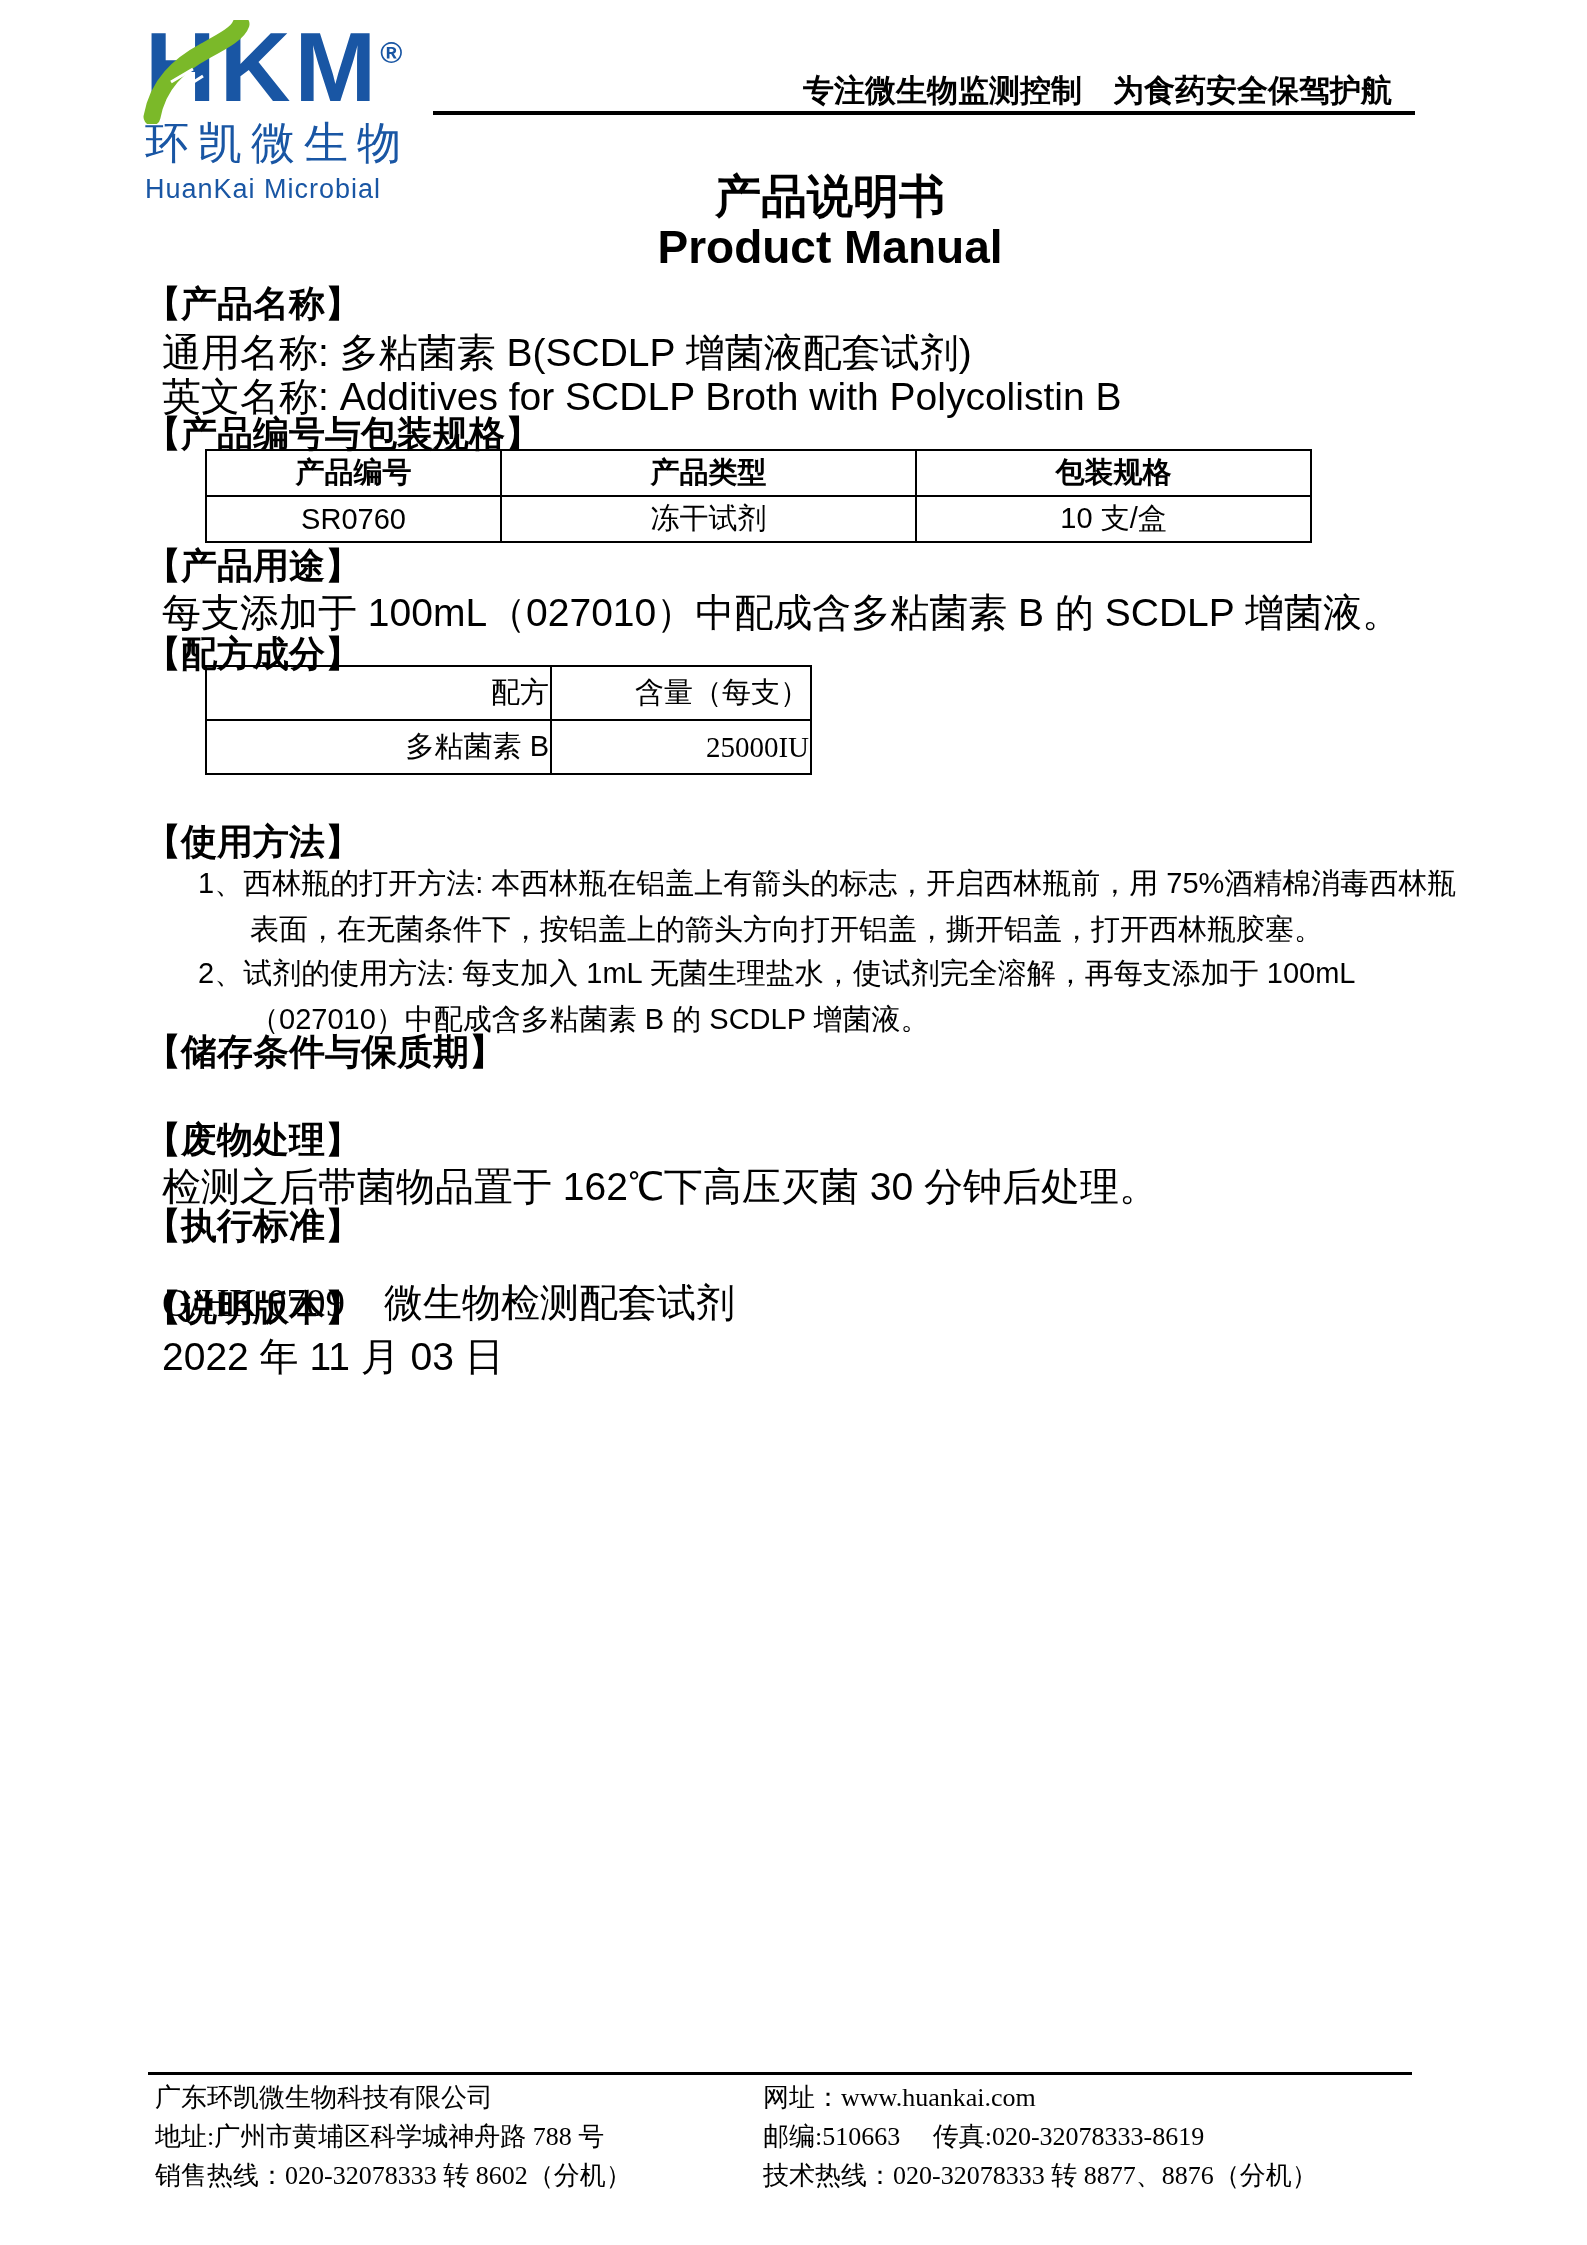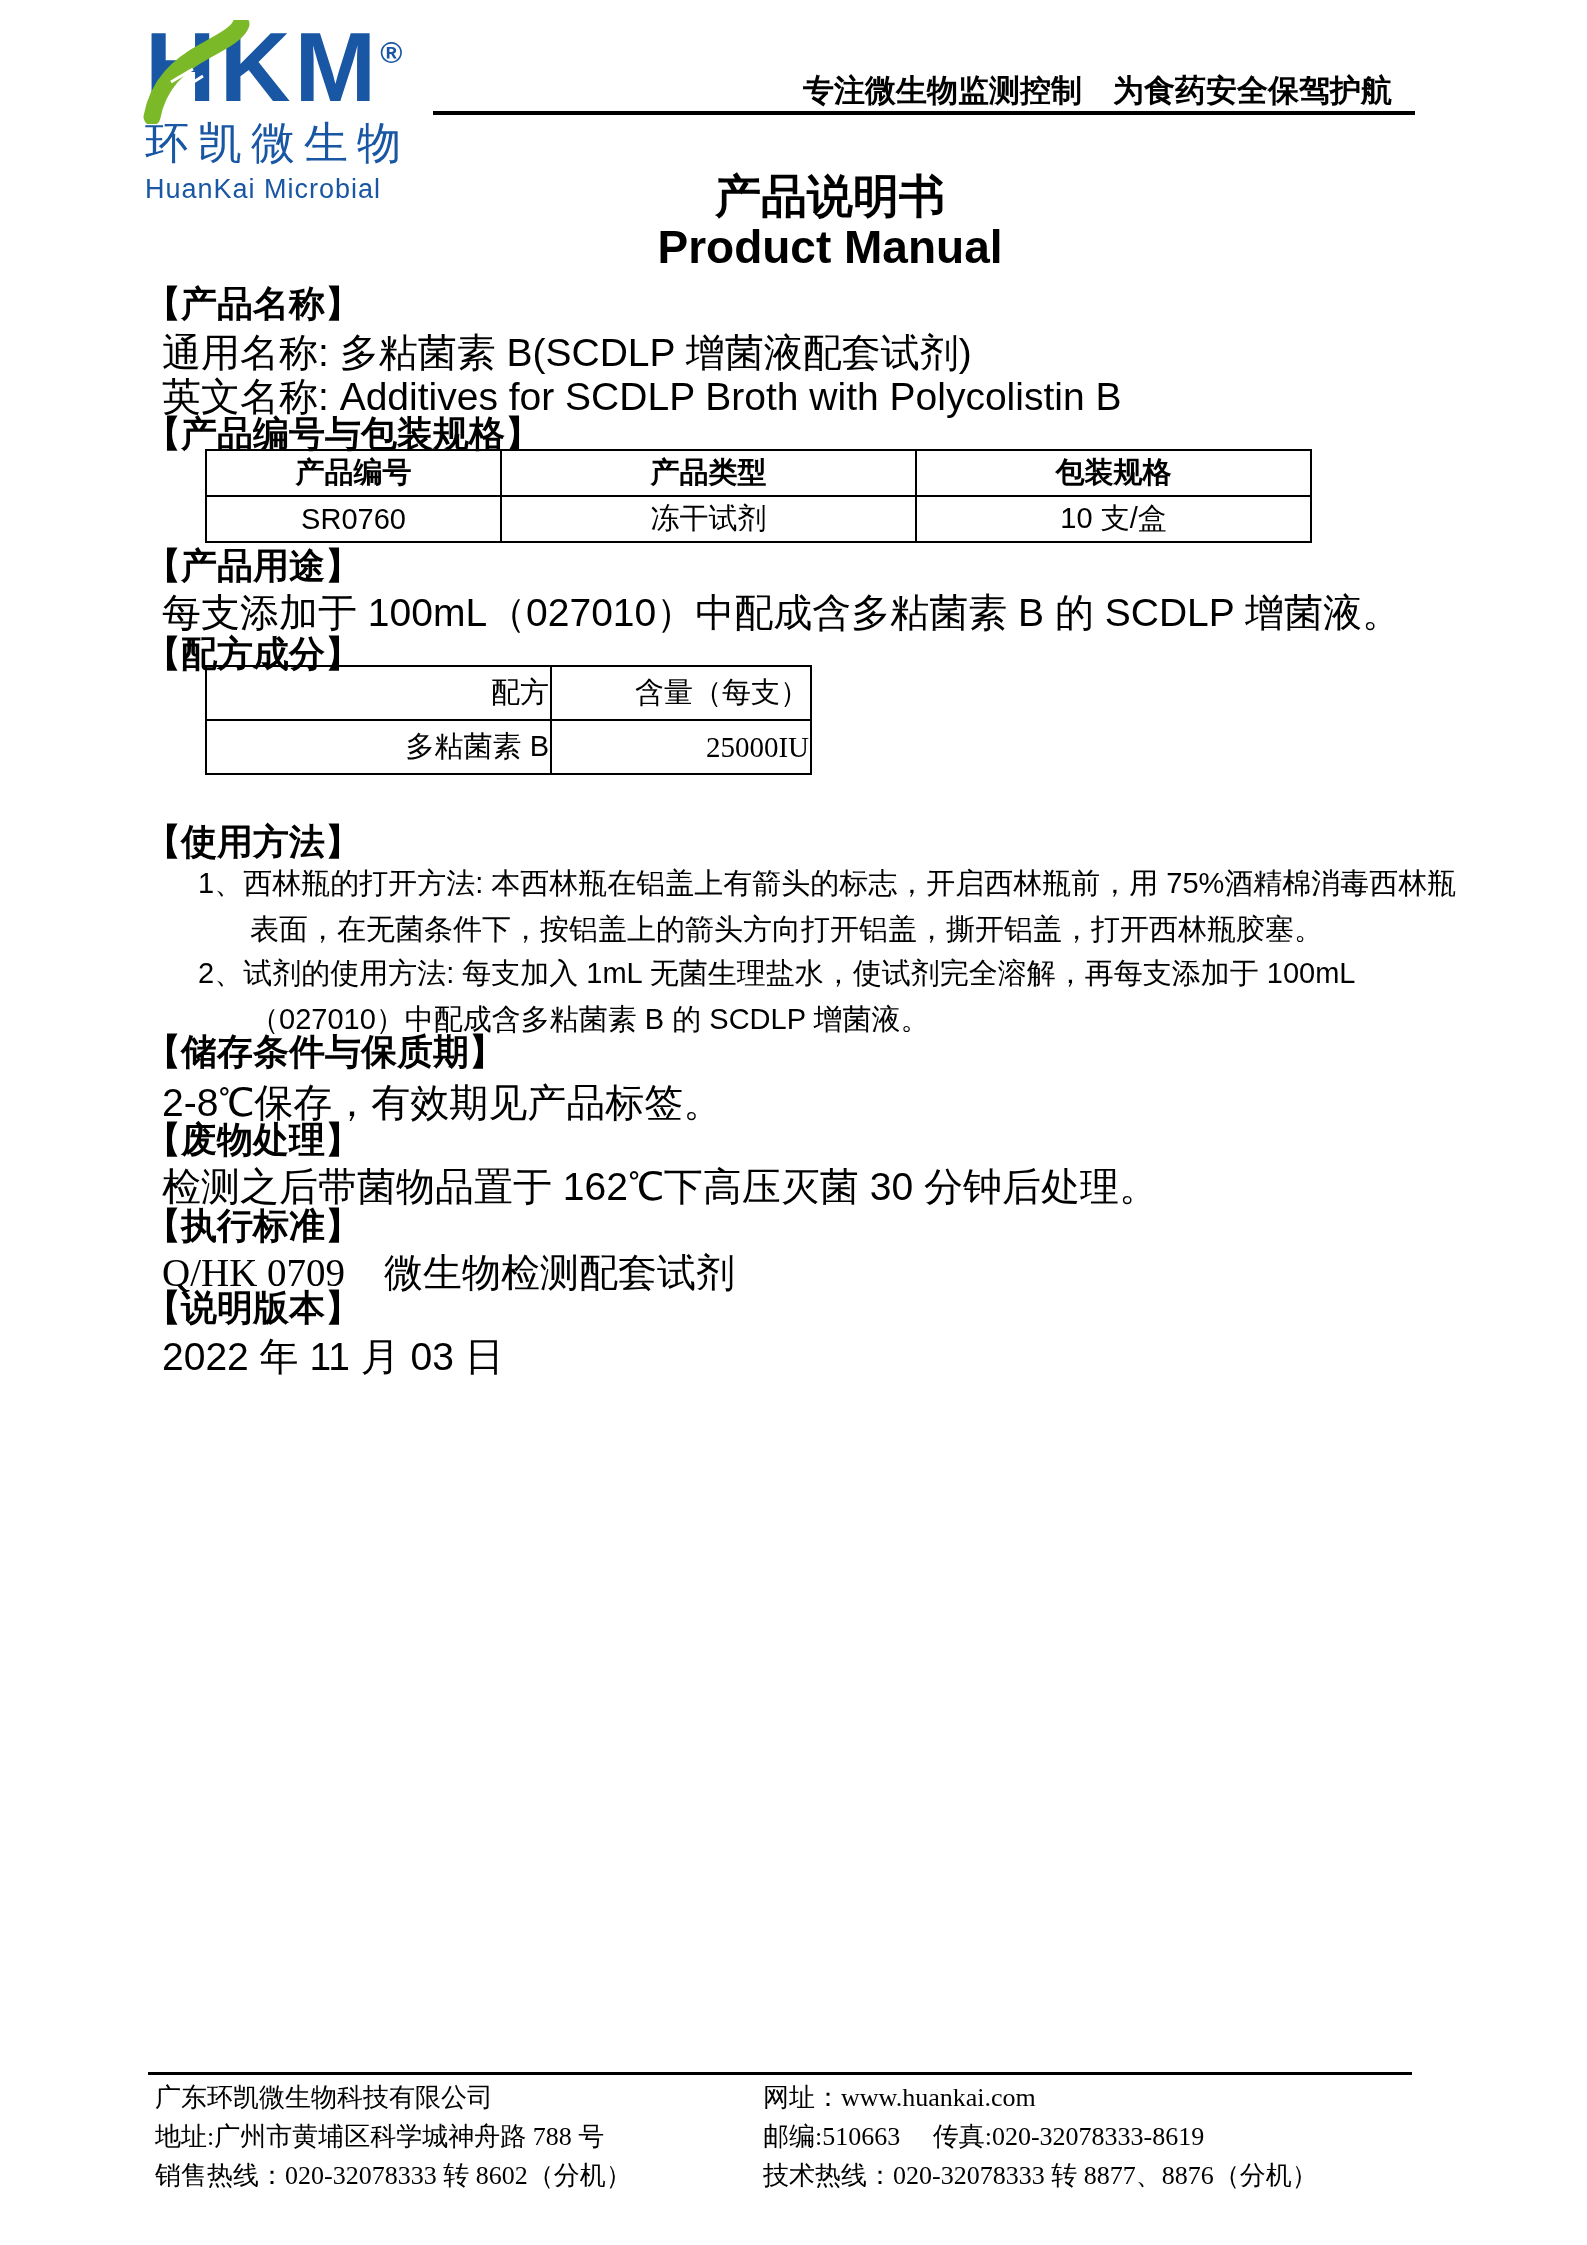--- a/index.html
+++ b/index.html
@@ -22,21 +22,21 @@
   .header-rule { left:433px; top:111px; width:982px; height:4px; background:#000; }
 
   
   .title-block { left:145px; width:1370px; text-align:center; }
   .title-cn { top:166px; font-size:46px; font-weight:800; }
   .title-en { top:220px; font-size:46px; font-weight:800; }
 
   
   .h { left:145px; font-size:36px; font-weight:800; line-height:1.1; }
   .line { left:162px; font-size:39px; line-height:1.2; }
-  .serif { font-family:"Liberation Serif", serif; }
+  .serif { font-family:"Liberation Serif", serif;margin-top:30px; }
 
   table { border-collapse:collapse; table-layout:fixed; }
   td { border:2px solid #000; font-size:29px; overflow:hidden; }
   .spec-table { left:205px; top:449px; }
   .spec-table td { height:42px; text-align:center;border-radius:9px; }
   .spec-table .hdr { font-weight:700; }
   .formula-table { left:205px; top:665px; }
   .formula-table td { height:50px; text-align:right; padding-left:18px; }
 
   .method-item { left:198px; width:1218px; font-size:29px; line-height:46px;
@@ -119,21 +119,20 @@
       <td class="serif">25000IU</td>
     </tr>
   </tbody>
     </table>
 
   <div class="abs h" style="top:822px">【使用方法】</div>
   <div class="abs method-item mi-1"><span>1、</span><span>西林瓶的打开方法: 本西林瓶在铝盖上有箭头的标志，开启西林瓶前，用 75%酒精棉消毒西林瓶表面，在无菌条件下，按铝盖上的箭头方向打开铝盖，撕开铝盖，打开西林瓶胶塞。</span></div>
   <div class="abs method-item mi-2"><span>2、</span><span>试剂的使用方法: 每支加入 1mL 无菌生理盐水，使试剂完全溶解，再每支添加于 100mL（027010）中配成含多粘菌素 B 的 SCDLP 增菌液。</span></div>
 
   <div class="abs h" style="top:1032px">【储存条件与保质期】</div>
-  <div class="abs line" style="top:1080px">2-8℃保存，有效期见产品标签。</div>
 
   <div class="abs h" style="top:1120px">【废物处理】</div>
   <div class="abs line" style="top:1164px">检测之后带菌物品置于 162℃下高压灭菌 30 分钟后处理。</div>
 
   <div class="abs h" style="top:1206px">【执行标准】</div>
   <div class="abs line serif" style="top:1250px">Q/HK 0709　微生物检测配套试剂</div>
 
   <div class="abs h" style="top:1288px">【说明版本】</div>
   <div class="abs line" style="top:1334px">2022 年 11 月 03 日</div>
 

